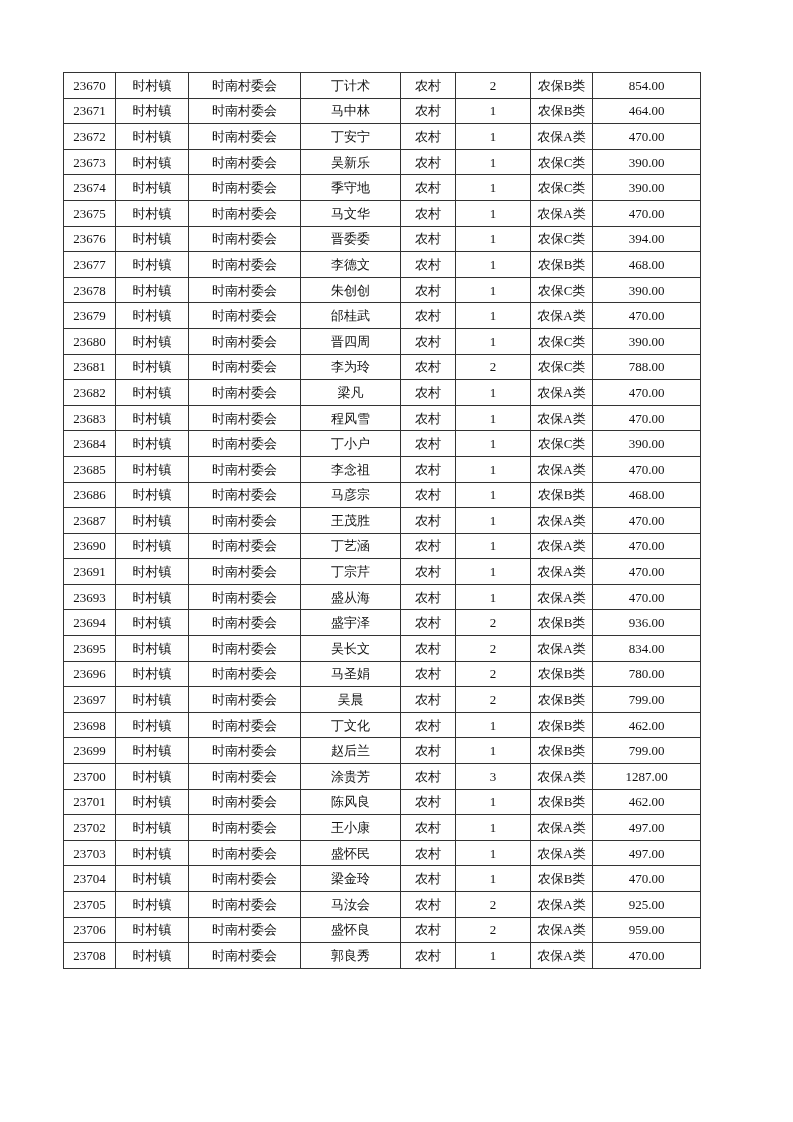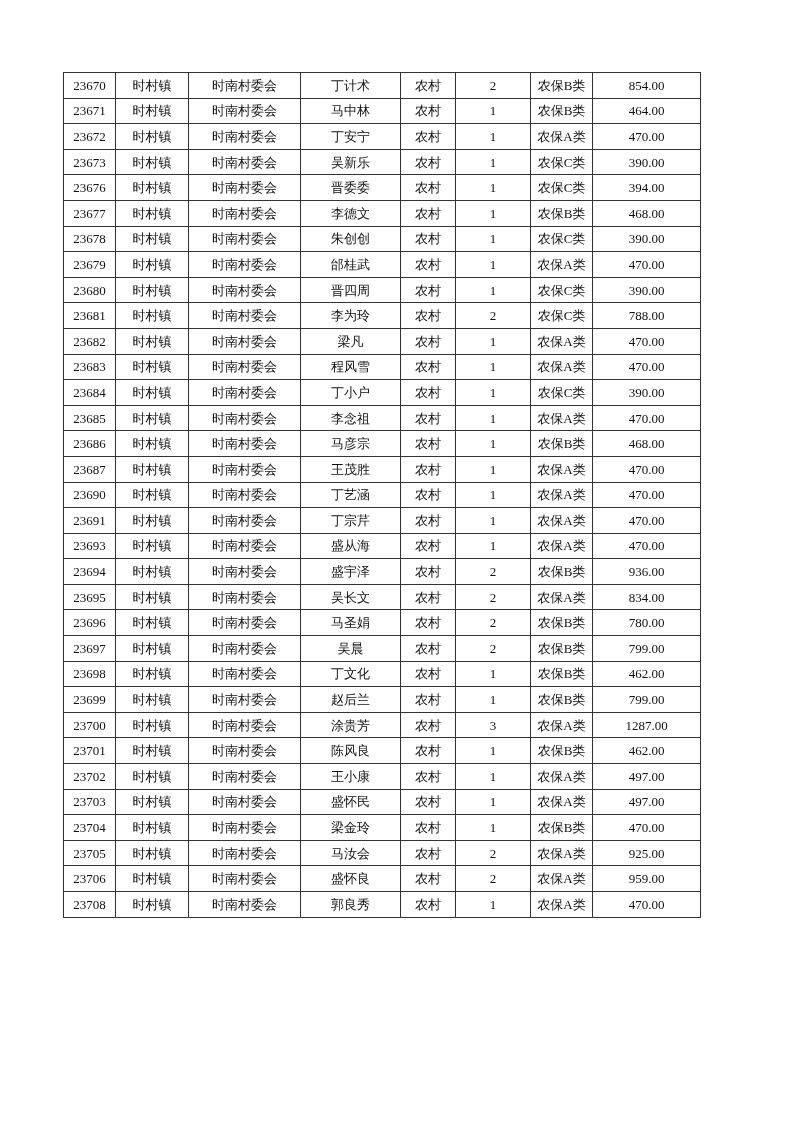--- a/index.html
+++ b/index.html
@@ -94,20 +94,40 @@
           <td>23673</td>
           <td>时村镇</td>
           <td>时南村委会</td>
           <td>吴新乐</td>
           <td>农村</td>
           <td>1</td>
           <td>农保C类</td>
           <td>390.00</td>
         </tr>
         <tr>
+          <td>23674</td>
+          <td>时村镇</td>
+          <td>时南村委会</td>
+          <td>季守地</td>
+          <td>农村</td>
+          <td>1</td>
+          <td>农保C类</td>
+          <td>390.00</td>
+        </tr>
+        <tr>
+          <td>23675</td>
+          <td>时村镇</td>
+          <td>时南村委会</td>
+          <td>马文华</td>
+          <td>农村</td>
+          <td>1</td>
+          <td>农保A类</td>
+          <td>470.00</td>
+        </tr>
+        <tr>
           <td>23676</td>
           <td>时村镇</td>
           <td>时南村委会</td>
           <td>晋委委</td>
           <td>农村</td>
           <td>1</td>
           <td>农保C类</td>
           <td>394.00</td>
         </tr>
         <tr>

